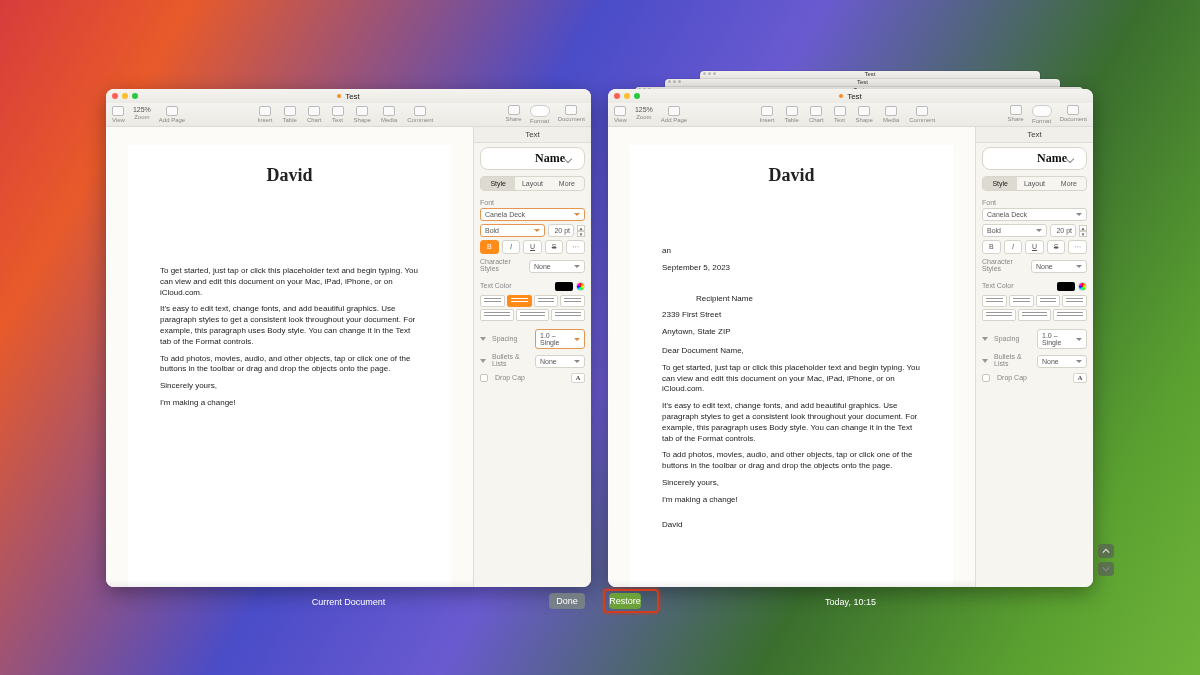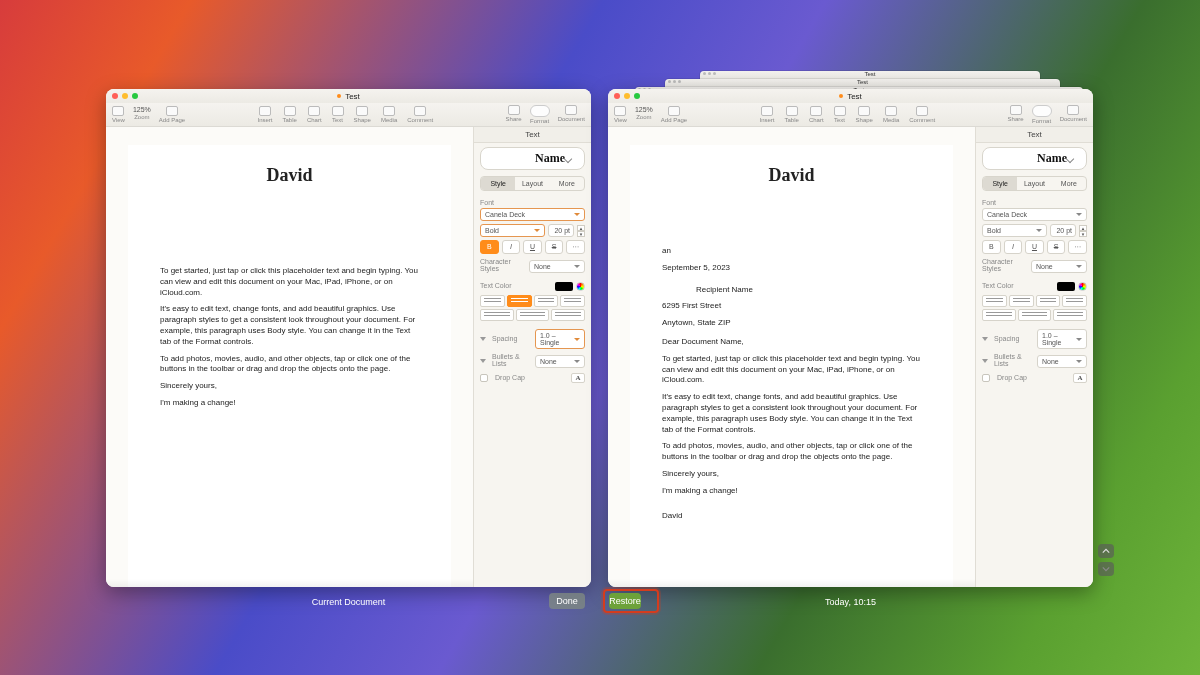--- a/index.html
+++ b/index.html
@@ -362,22 +362,22 @@
           <span>Document</span>
         </div>
     </div>
   </div>
   <div class="body2col">
     <div class="page-area">
       <div class="paper short-top">
         <h1>David</h1>
         <p>an</p>
         <p>September 5, 2023</p>
-        <p style="margin-top:11px;padding-left:34px;">Recipient Name</p>
-        <p>6295 First Street</p>
+        <p style="margin-top:20px;padding-left:34px;">Recipient Name</p>
+        <p>2339 First Street</p>
         <p>Anytown, State ZIP</p>
         <p style="margin-top:8px;">Dear Document Name,</p>
         <p>To get started, just tap or click this placeholder text and begin typing. You can view and edit this document on your Mac, iPad, iPhone, or on iCloud.com.</p>
         <p>It's easy to edit text, change fonts, and add beautiful graphics. Use paragraph styles to get a consistent look throughout your document. For example, this paragraph uses Body style. You can change it in the Text tab of the Format controls.</p>
         <p>To add photos, movies, audio, and other objects, tap or click one of the buttons in the toolbar or drag and drop the objects onto the page.</p>
         <p>Sincerely yours,</p>
         <p>I'm making a change!</p>
         <p style="margin-top:14px;">David</p>
       </div>
     </div>

